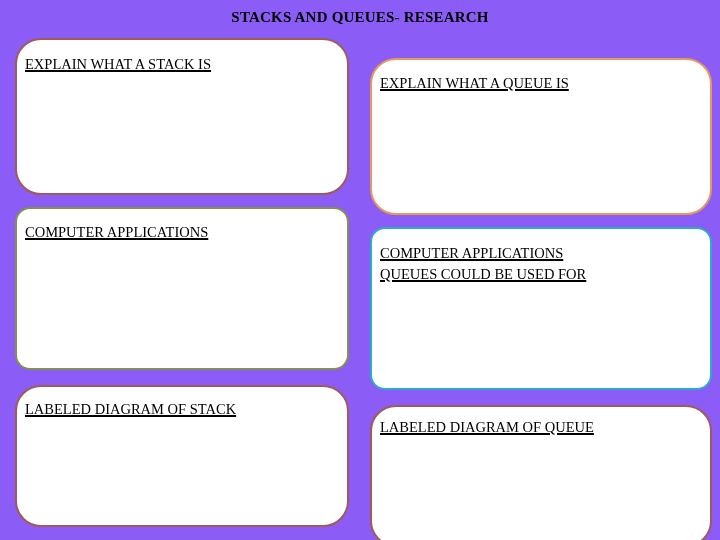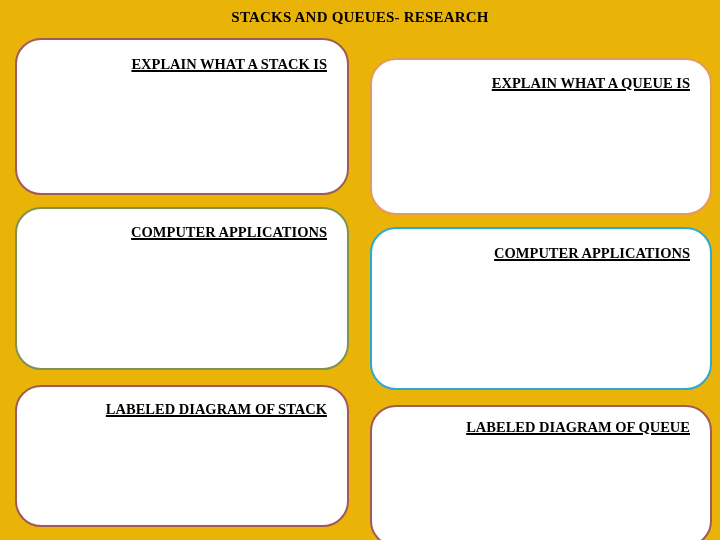--- a/index.html
+++ b/index.html
@@ -13,21 +13,21 @@
     height: 540px;
     overflow: hidden;
     font-family: "Liberation Serif", "DejaVu Serif", serif;
     -webkit-font-smoothing: antialiased;
   }
 
   #worksheet {
     position: relative;
     width: 720px;
     height: 540px;
-    background: #eab308;
+    background: #8b5cf6;
   }
 
   
   .page-title {
     position: absolute;
     left: 0;
     top: 8px;
     width: 720px;
     text-align: center;
     font-family: "Liberation Serif", "DejaVu Serif", serif;
@@ -47,39 +47,39 @@
     border-style: solid;
     border-width: 2px;
     border-radius: 26px;
   }
 
   
   .col-left  { left: 15px;  width: 334px; }
   .col-right { left: 370px; width: 342px; margin-top: 20px; }
 
   .row-1 { top: 38px;  height: 157px; }
-  .row-2 { top: 207px; height: 163px; }
+  .row-2 { top: 207px; height: 163px; border-radius: 15px; }
   .row-3 { top: 385px; height: 142px; }
 
   
   .border-brick { border-color: #A15A5A; }
   .border-amber { border-color: #E49A5B; }
   .border-olive { border-color: #7E9350; }
   .border-cyan  { border-color: #2BA9D3; }
 
   
   .box-heading {
     position: absolute;
     left: 0;
     width: 100%;
     box-sizing: border-box;
-    padding: 0 20px;
-    text-align: right;
+    padding: 0 8px;
+    text-align: left;
     font-family: "Liberation Serif", "DejaVu Serif", serif;
-    font-weight: bold;
+    font-weight: normal;
     font-size: 14.5px;
     line-height: 21px;
     color: #000000;
   }
   .box-heading .u {
     display: inline;
     text-decoration: underline;
     text-decoration-thickness: 2px;
     text-underline-offset: 1px;
   }
@@ -128,20 +128,21 @@
   <div class="box col-left row-2 border-olive" style="border-color: rgb(126, 147, 80);">
     <div class="box-heading heading-row-2">
       <span class="line"><span class="u">COMPUTER APPLICATIONS</span></span>
     </div>
     <div class="answer-area"></div>
   </div>
 
   <div class="box col-right row-2 border-cyan" style="border-color: rgb(43, 169, 211);">
     <div class="box-heading heading-row-2">
       <span class="line"><span class="u">COMPUTER APPLICATIONS</span></span>
+      <span class="line"><span class="u">QUEUES COULD BE USED FOR</span></span>
     </div>
     <div class="answer-area"></div>
   </div>
 
   <div class="box col-right row-3 border-brick" style="border-color: rgb(161, 90, 90);">
     <div class="box-heading heading-row-3">
       <span class="line"><span class="u">LABELED DIAGRAM OF QUEUE</span></span>
     </div>
     <div class="answer-area"></div>
   </div>

